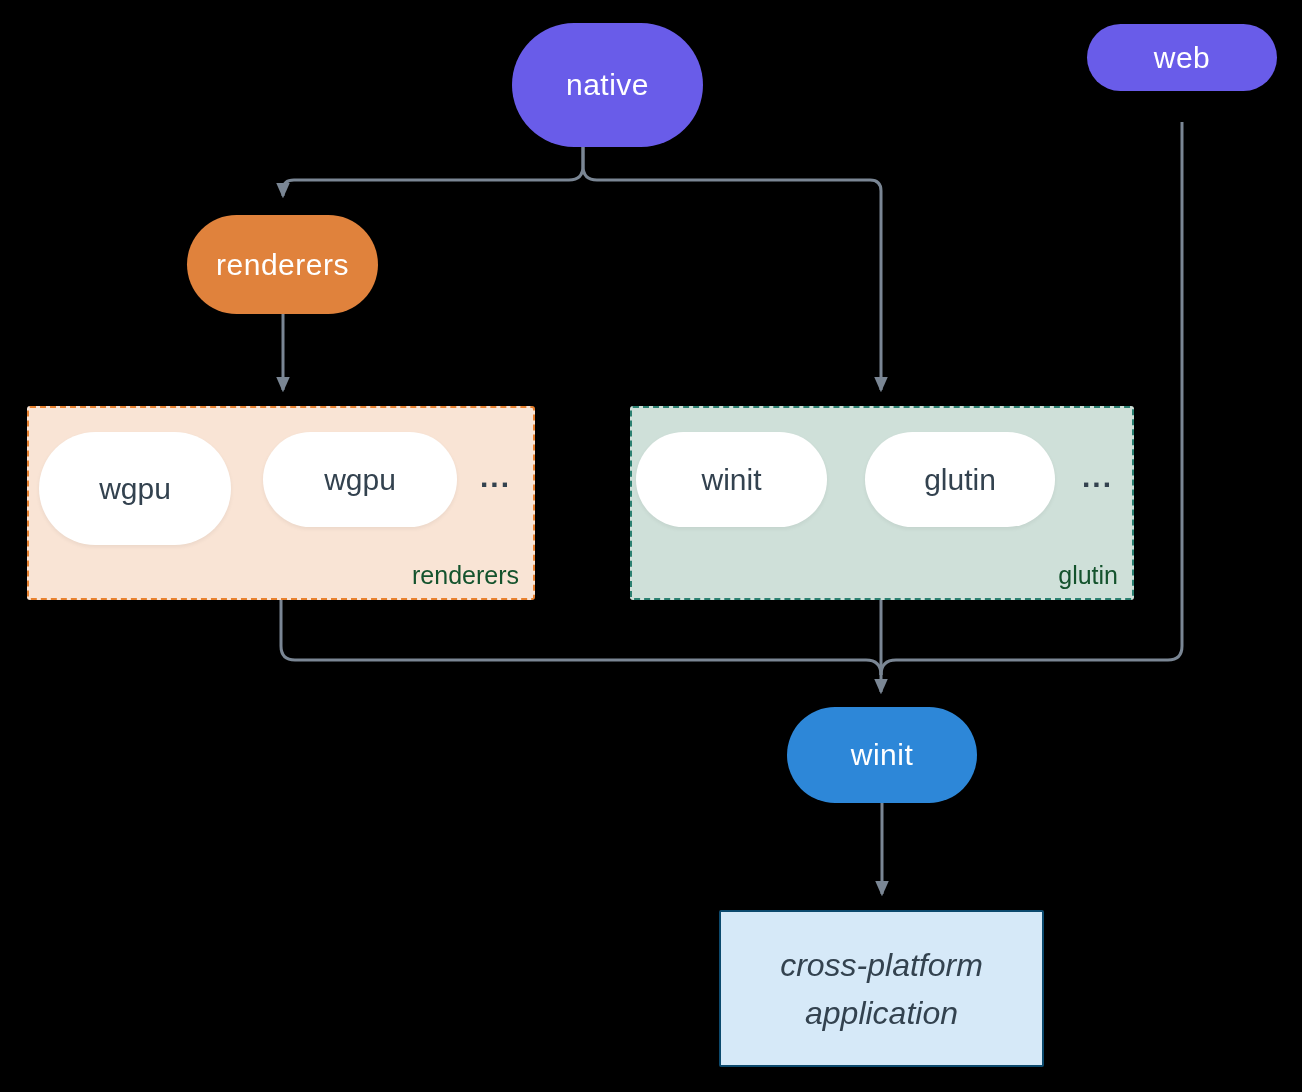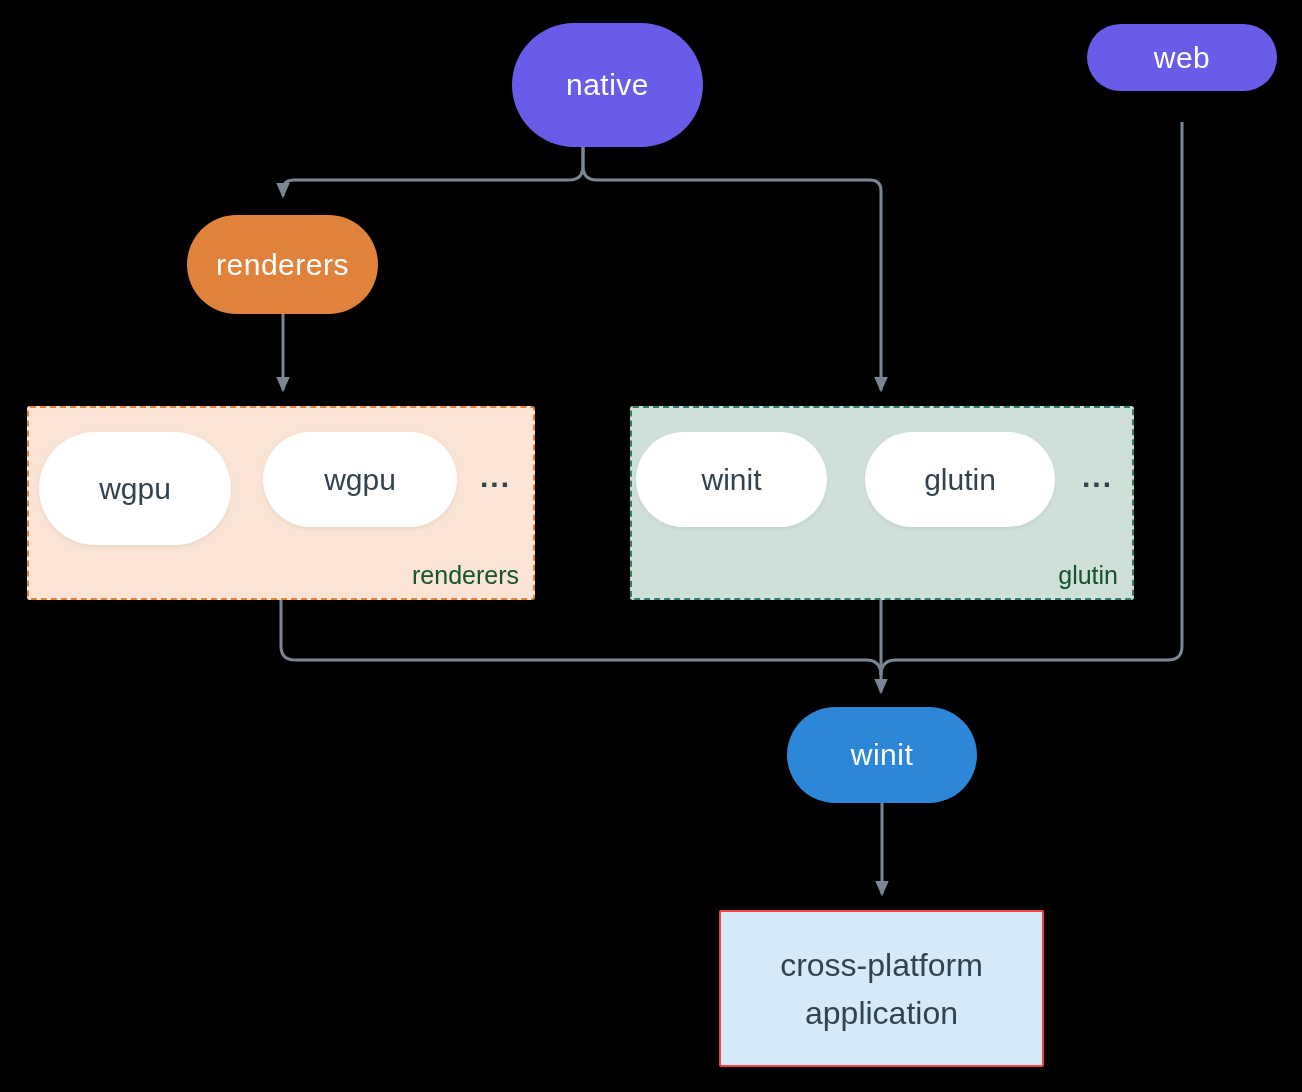--- a/index.html
+++ b/index.html
@@ -71,30 +71,31 @@
     position: absolute;
     right: 14px;
     bottom: 8px;
     color: #14532d;
     font-size: 25px;
   }
   .app-box {
     position: absolute;
     left: 719px; top: 910px; width: 321px; height: 153px;
     background: #d6e9f8;
-    border: 2px solid #ef4444;
+    border: 2px solid #0c4a6e;
     border-radius: 2px;
     display: flex;
     flex-direction: column;
     align-items: center;
     justify-content: center;
     color: #33424f;
     font-size: 32px;
     line-height: 48px;
     text-align: center;
+    font-style: italic;
   }
 </style>
 </head>
 <body>
 
 <div id="canvas">
 
   <svg id="connectors" viewBox="0 0 1302 1092" xmlns="http://www.w3.org/2000/svg">
     <defs>
       <marker id="arrow" viewBox="0 0 10 10" refX="8.5" refY="5" markerWidth="5.2" markerHeight="5.2" orient="auto-start-reverse">

